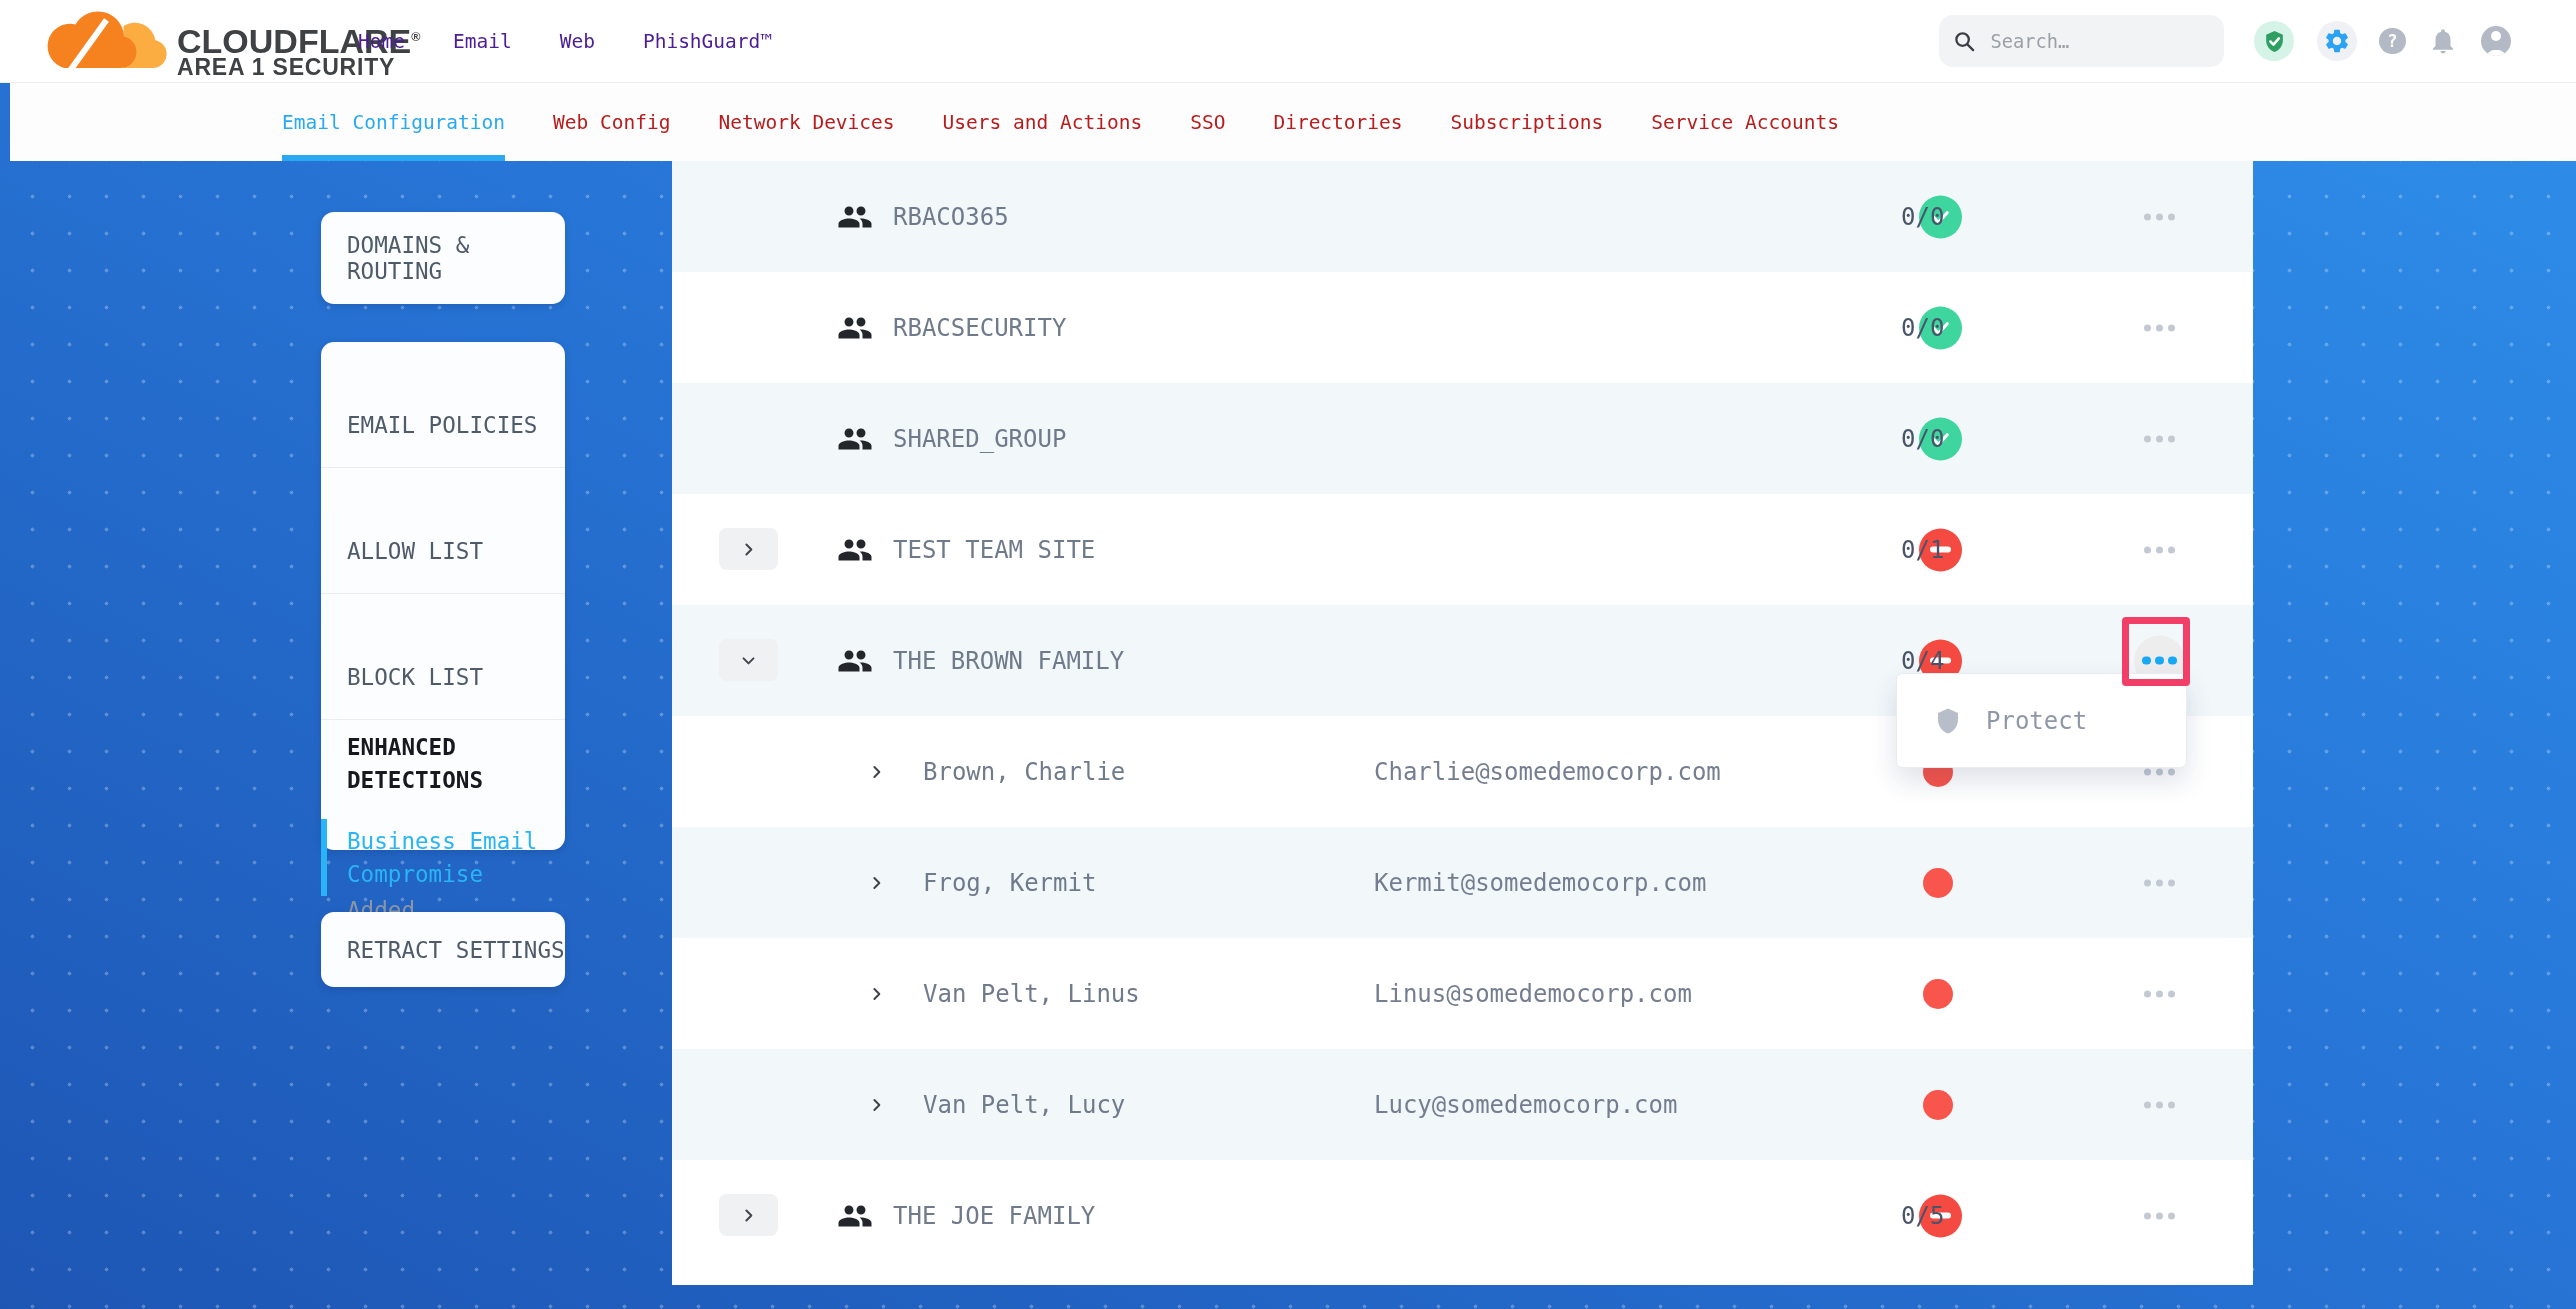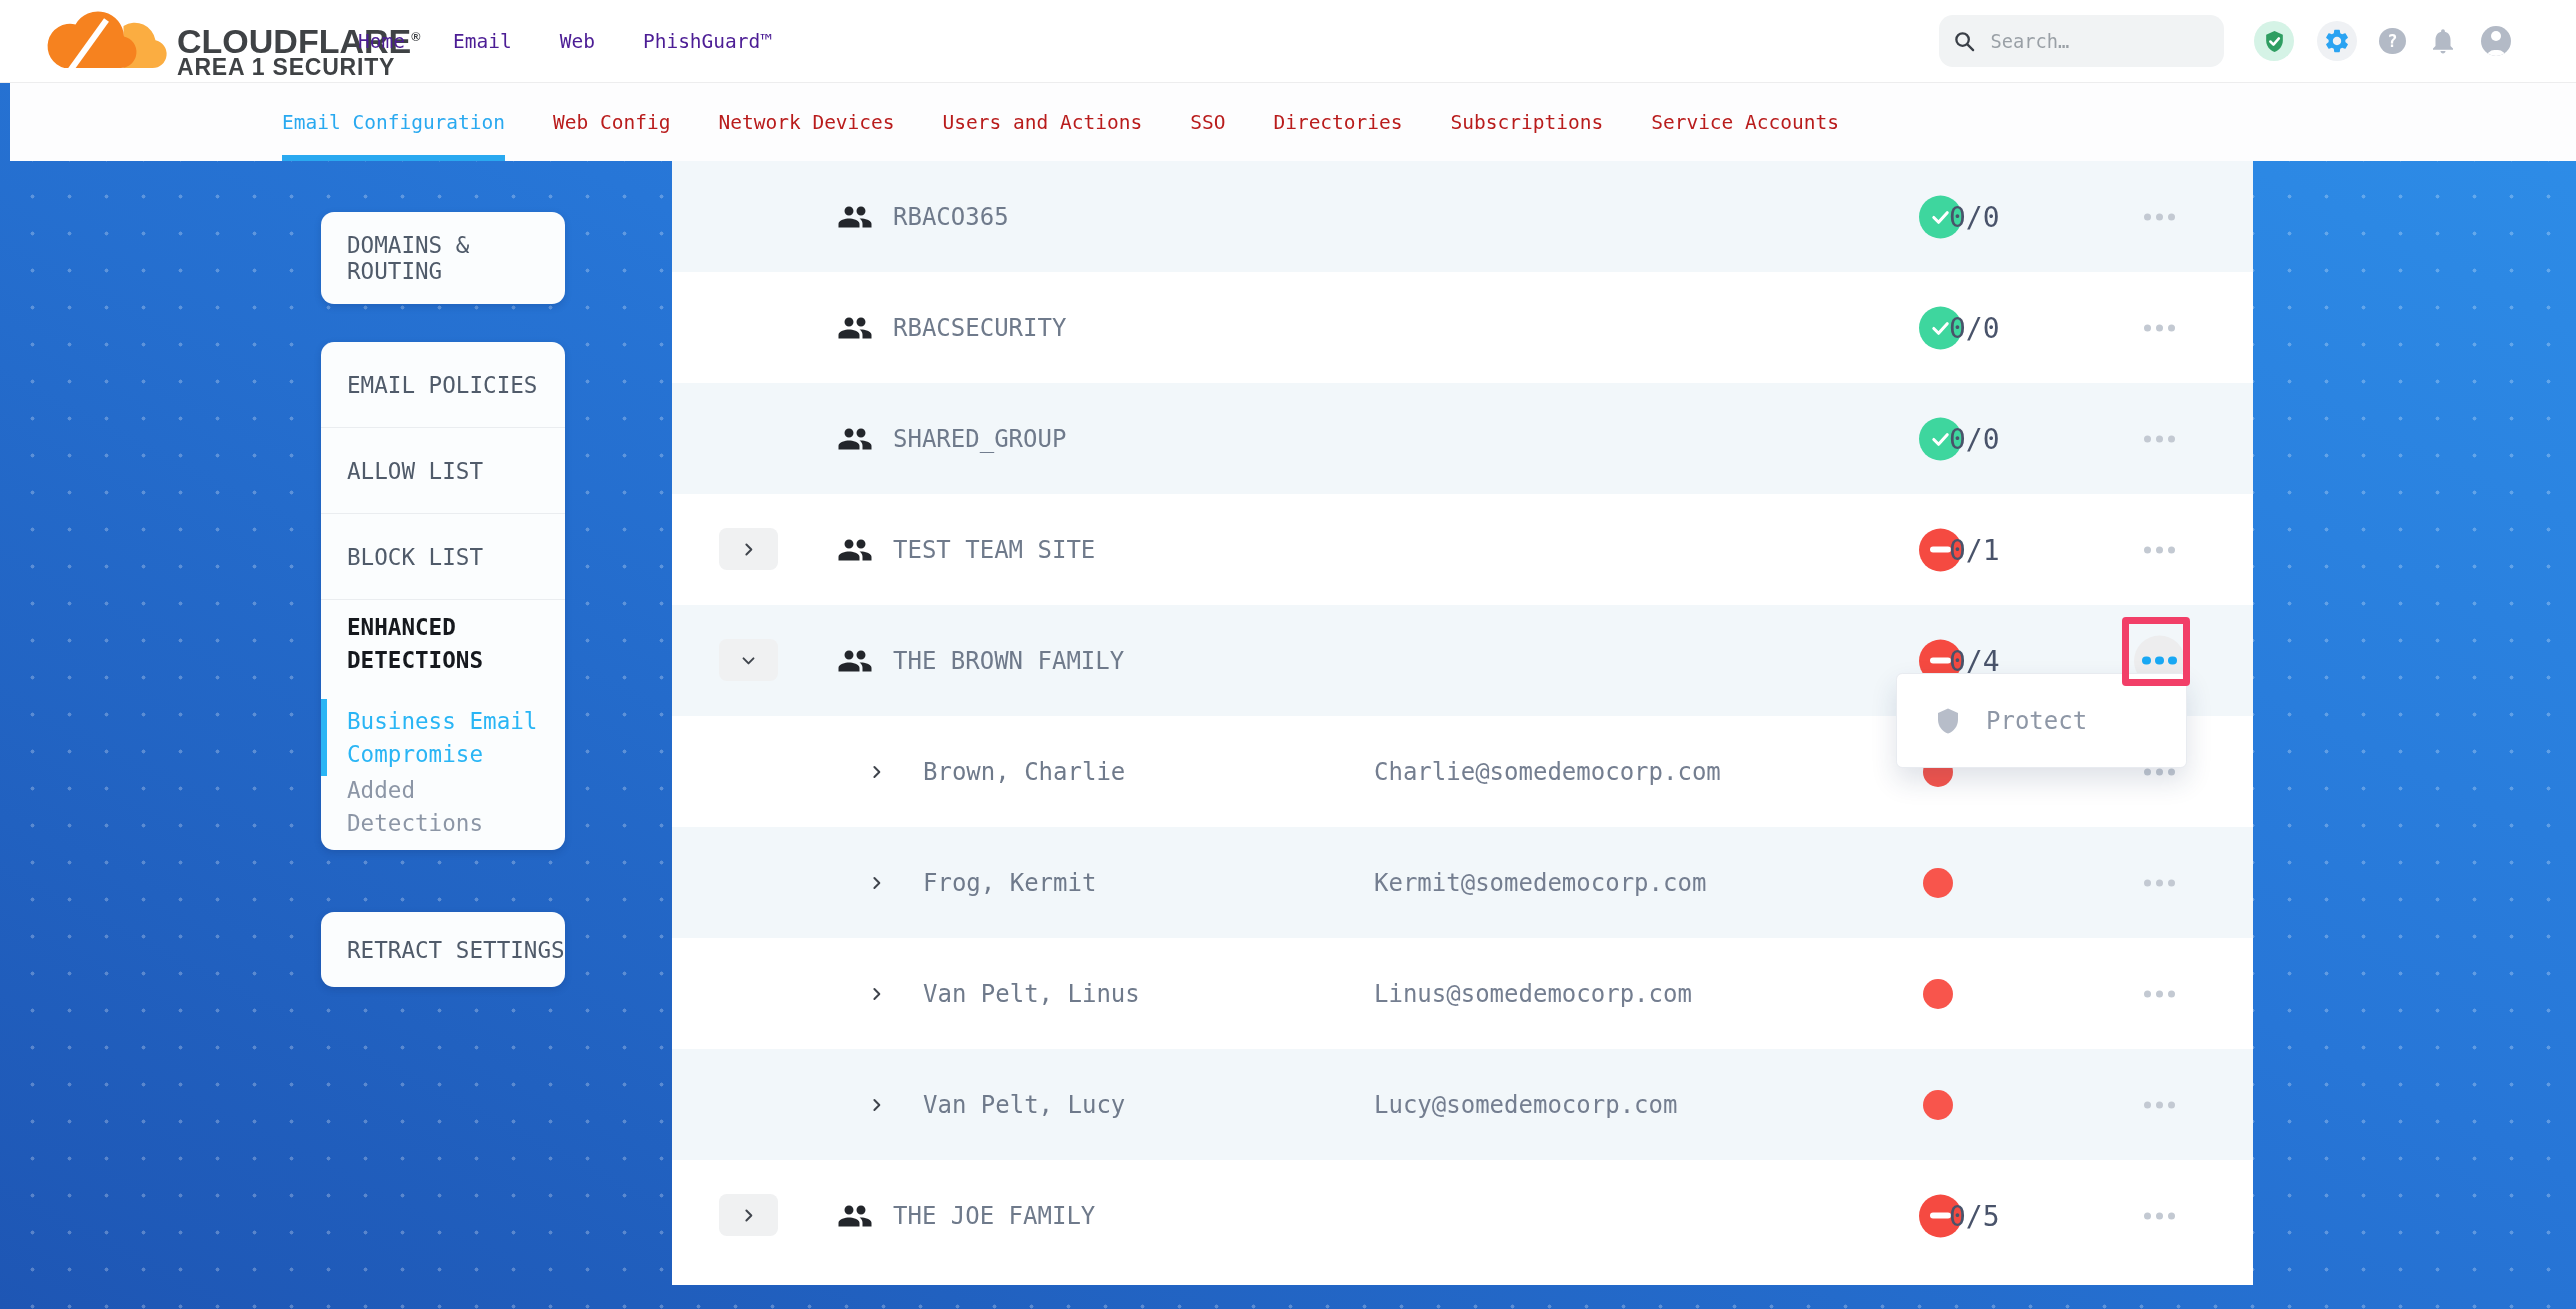--- a/index.html
+++ b/index.html
@@ -46,21 +46,21 @@
       background-image:radial-gradient(rgba(255,255,255,0.26) 1.9px,rgba(255,255,255,0) 2.1px);
       background-size:37px 37px;background-position:14px 17px;}
   
   .card{position:absolute;left:321px;width:244px;background:#fbfdfe;border-radius:13px;
         color:#505b6a;font-size:22.6px;box-shadow:0 2.3px 7.8px rgba(15,40,90,.18);z-index:2;}
   .card-domains{top:51px;height:92px;display:flex;align-items:center;padding-left:26px;box-sizing:border-box;}
   .card-policies{top:181px;height:508px;box-sizing:border-box;}
   .card-retract{top:751px;height:75px;display:flex;align-items:center;padding-left:26px;box-sizing:border-box;}
   .sb-item{position:relative;display:flex;align-items:center;padding-left:26px;padding-right:23px;
            box-sizing:border-box;cursor:pointer;}
-  .sb-link{height:86px;border-bottom:1.6px solid #eaedf0;}
+  .sb-link{height:86px;border-bottom:1.6px solid #eaedf0;margin-top:40px;}
   .sb-section{height:96px;padding-top:11px;font-weight:bold;color:#16191e;line-height:33px;
               align-items:flex-start;cursor:default;}
   .sb-sub{height:83px;line-height:33px;color:#8c96a6;}
   .sb-sub.active{color:#29b5f5;}
   .sb-sub.active::before{content:"";position:absolute;left:0;top:3.1px;bottom:3.1px;width:6.2px;background:#29b5f5;}
   .sb-added{height:56px;}
   
   .tbl{position:absolute;left:672px;top:0;width:1581px;height:1124px;background:#ffffff;z-index:1;}
   .row{position:relative;height:111px;background:#ffffff;}
   .row.lt{background:#f2f7fa;}
@@ -70,21 +70,21 @@
   .name{position:absolute;top:50%;transform:translateY(-50%);font-size:24px;color:#6f7a8b;white-space:nowrap;}
   .g-name{left:221px;}
   .m-chev{position:absolute;left:196px;top:50%;transform:translateY(-50%);line-height:0;}
   .m-name{left:251px;}
   .m-email{position:absolute;left:702px;top:50%;transform:translateY(-50%);font-size:24px;color:#747e90;}
   .badge{position:absolute;left:1247px;top:50%;transform:translateY(-50%);width:43px;height:43px;
          border-radius:50%;display:flex;align-items:center;justify-content:center;line-height:0;}
   .badge.ok{background:#3ed69e;}
   .badge.alert{background:#f54a41;}
   .badge .minus{width:21px;height:6.2px;border-radius:3.1px;background:#ffffff;}
-  .count{position:absolute;left:1277px;top:50%;transform:translateY(-50%);font-size:28px;color:#49536a;}
+  .count{position:absolute;left:1229px;top:50%;transform:translateY(-50%);font-size:24px;color:#49536a;}
   .dot{position:absolute;left:1251px;top:50%;transform:translateY(-50%);width:30px;height:30px;
        border-radius:50%;background:#f8554c;}
   .menu{position:absolute;left:1462px;top:50%;transform:translateY(-50%);width:51px;height:51px;
         border-radius:50%;display:flex;align-items:center;justify-content:center;gap:4.7px;cursor:pointer;}
   .menu i{width:7px;height:7px;border-radius:50%;background:#c3c9d2;display:block;}
   .menu.active{background:#ededee;}
   .menu.active i{width:8.6px;height:8.6px;background:#19a8f4;}
   
   .popup{position:absolute;left:1896px;top:512px;width:291px;height:95px;background:#ffffff;
          border:0.8px solid #e8ebf0;border-radius:6.2px;box-shadow:0 12.5px 26.5px rgba(25,50,95,.14);

